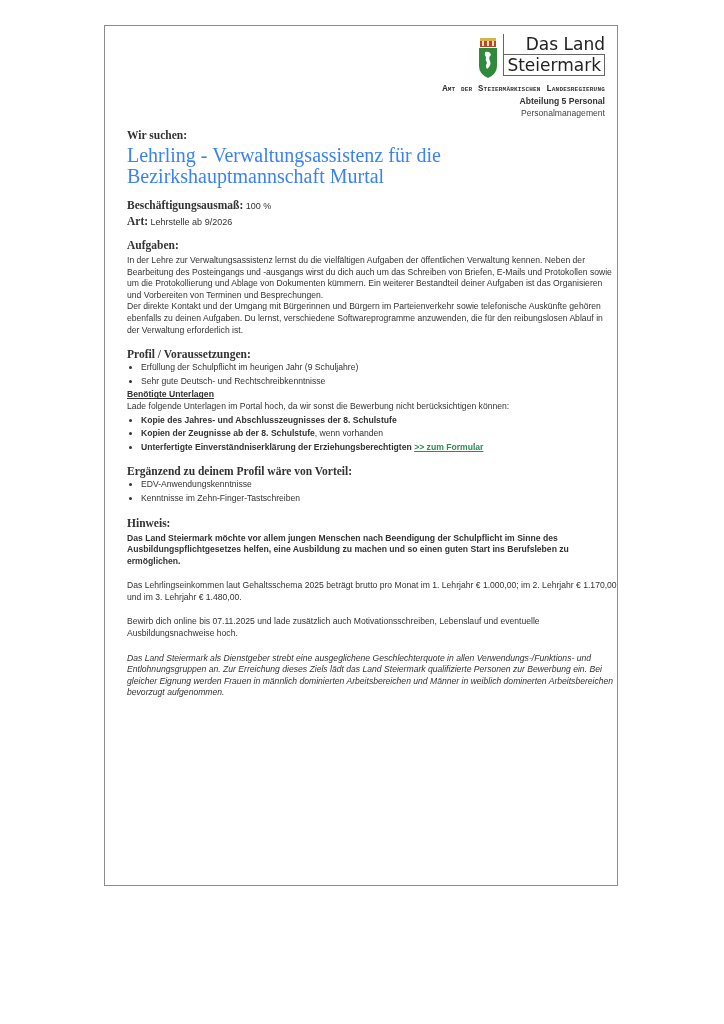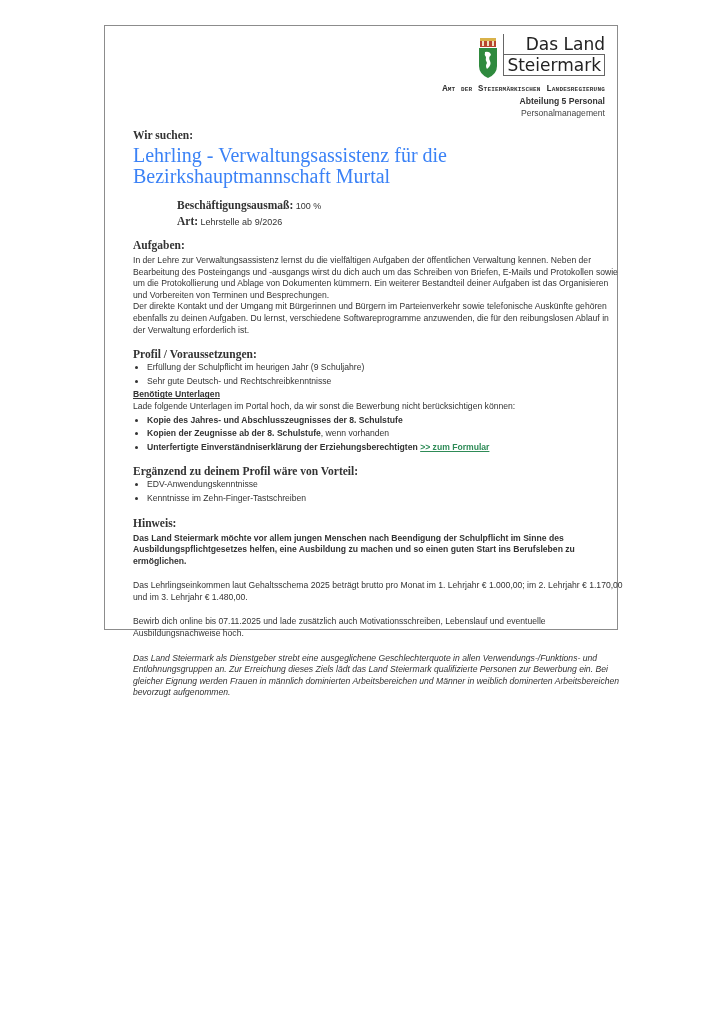--- a/index.html
+++ b/index.html
@@ -1,32 +1,32 @@
 <!DOCTYPE html>
 <html><head>
 <meta charset="utf-8">
 <style>
   html, body { margin: 0; padding: 0; background: #ffffff; }
   body { width: 724px; height: 1024px; position: relative; font-family: "Liberation Sans", sans-serif; color: #333333; }
-  .frame { position: absolute; left: 104px; top: 25px; width: 514px; height: 605px; border: 1.5px solid #8c8c8c; box-sizing: border-box; }
+  .frame { position: absolute; left: 104px; top: 25px; width: 514px; height: 861px; border: 1.5px solid #8c8c8c; box-sizing: border-box; }
   .header { position: absolute; right: 12px; top: 8px; text-align: right; }
   .logo { display: flex; justify-content: flex-end; align-items: flex-start; }
   .crest { width: 22px; height: 44px; margin-right: 4px; margin-top: 2px; }
   .logo-text { font-family: "DejaVu Sans", sans-serif; font-size: 17px; color: #222; line-height: 20px; }
   .logo-line1 { border-left: 1.3px solid #666; padding-left: 3px; padding-bottom: 0px; }
   .logo-line2 { border: 1.3px solid #666; padding: 0 3px; text-align: center; }
   .amt { font-size: 7.6px; font-weight: bold; letter-spacing: 0.2px; margin-top: 4px; color: #333; }
   .abt { font-size: 8.6px; font-weight: bold; margin-top: 2px; color: #333; }
   .pm { font-size: 8.6px; margin-top: 2px; color: #444; }
-  .content { position: absolute; left: 28px; top: 103px; width: 490px; }
+  .content { position: absolute; left: 22px; top: 103px; width: 490px; }
   .serif-h { font-family: "Liberation Serif", serif; font-weight: bold; font-size: 11.5px; color: #333; }
   .wir { margin: 0; }
   .title { font-family: "Liberation Serif", serif; font-size: 20px; line-height: 21px; color: #3b82f6; margin-top: 4px; }
   .dienstort { font-size: 9px; margin-top: 2px; color: #333; }
-  .meta { margin-top: 12px; font-size: 9px; margin-left: 44px; }
+  .meta { margin-top: 12px; font-size: 9px; }
   .meta .lbl { font-family: "Liberation Serif", serif; font-weight: bold; font-size: 11.5px; color: #333; }
   .meta-row { margin-bottom: 4px; }
   .sec { margin-top: 12px; }
   .p { font-size: 8.6px; line-height: 11.6px; color: #333; margin: 2px 0 0 0; }
   ul { margin: 2px 0 0 0; padding-left: 12px; font-size: 8.6px; line-height: 11.6px; }
   li { margin: 2px; }
   .sub-h { font-size: 8.6px; font-weight: bold; text-decoration: underline; color: #333; margin-top: 0px; line-height: 11.6px; }
   .b { font-weight: bold; }
   .link { color: #2e8b57; font-weight: bold; text-decoration: underline; }
   .hinweis-b { font-weight: bold; }

